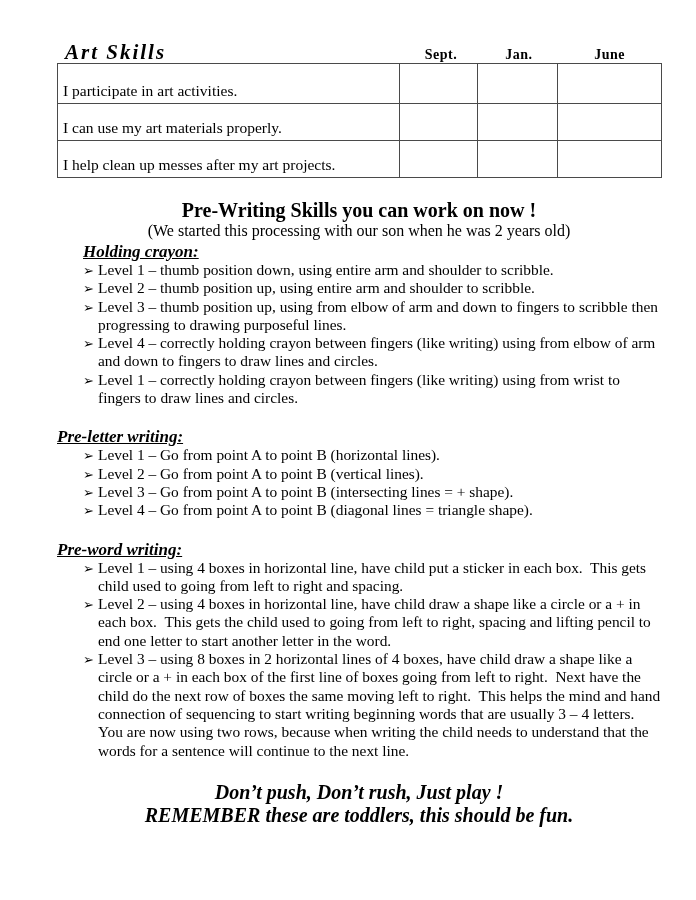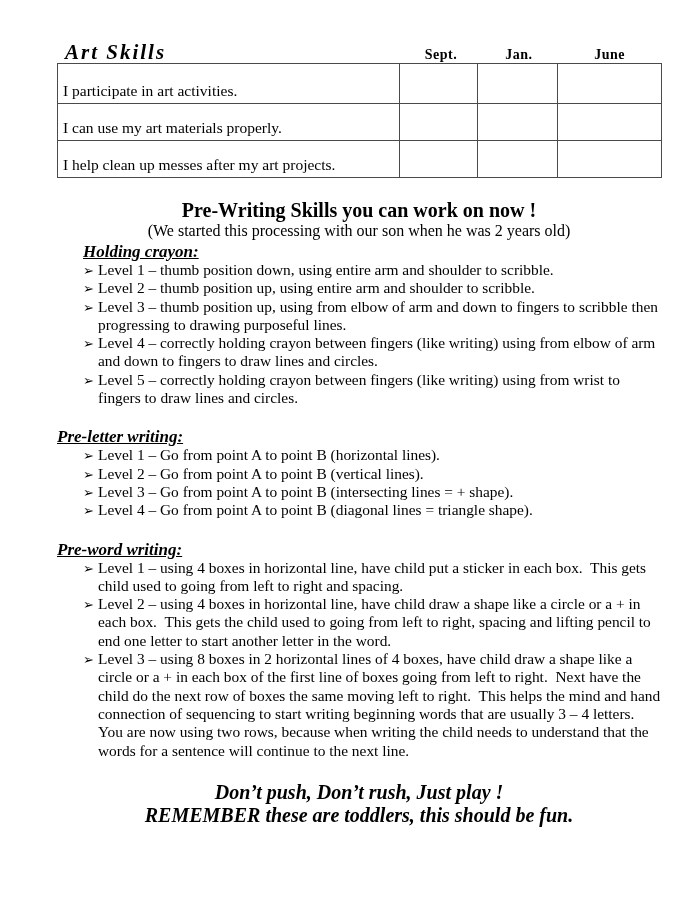--- a/index.html
+++ b/index.html
@@ -168,21 +168,21 @@
   <div class="main-title">Pre-Writing Skills you can work on now !</div>
   <div class="subtitle">(We started this processing with our son when he was 2 years old)</div>
 
   <div class="section s0">
     <div class="section-heading">Holding crayon:</div>
     <ul class="level-list">
       <li><span class="bullet">➢</span><span class="item-text">Level 1 – thumb position down, using entire arm and shoulder to scribble.</span></li>
       <li><span class="bullet">➢</span><span class="item-text">Level 2 – thumb position up, using entire arm and shoulder to scribble.</span></li>
       <li><span class="bullet">➢</span><span class="item-text">Level 3 – thumb position up, using from elbow of arm and down to fingers to scribble then progressing to drawing purposeful lines.</span></li>
       <li><span class="bullet">➢</span><span class="item-text">Level 4 – correctly holding crayon between fingers (like writing) using from elbow of arm and down to fingers to draw lines and circles.</span></li>
-      <li><span class="bullet">➢</span><span class="item-text">Level 5 – correctly holding crayon between fingers (like writing) using from wrist to fingers to draw lines and circles.</span></li>
+      <li><span class="bullet">➢</span><span class="item-text">Level 1 – correctly holding crayon between fingers (like writing) using from wrist to fingers to draw lines and circles.</span></li>
     </ul>
   </div>
 
   <div class="section s1">
     <div class="section-heading">Pre-letter writing:</div>
     <ul class="level-list">
       <li><span class="bullet">➢</span><span class="item-text">Level 1 – Go from point A to point B (horizontal lines).</span></li>
       <li><span class="bullet">➢</span><span class="item-text">Level 2 – Go from point A to point B (vertical lines).</span></li>
       <li><span class="bullet">➢</span><span class="item-text">Level 3 – Go from point A to point B (intersecting lines = + shape).</span></li>
       <li><span class="bullet">➢</span><span class="item-text">Level 4 – Go from point A to point B (diagonal lines = triangle shape).</span></li>

